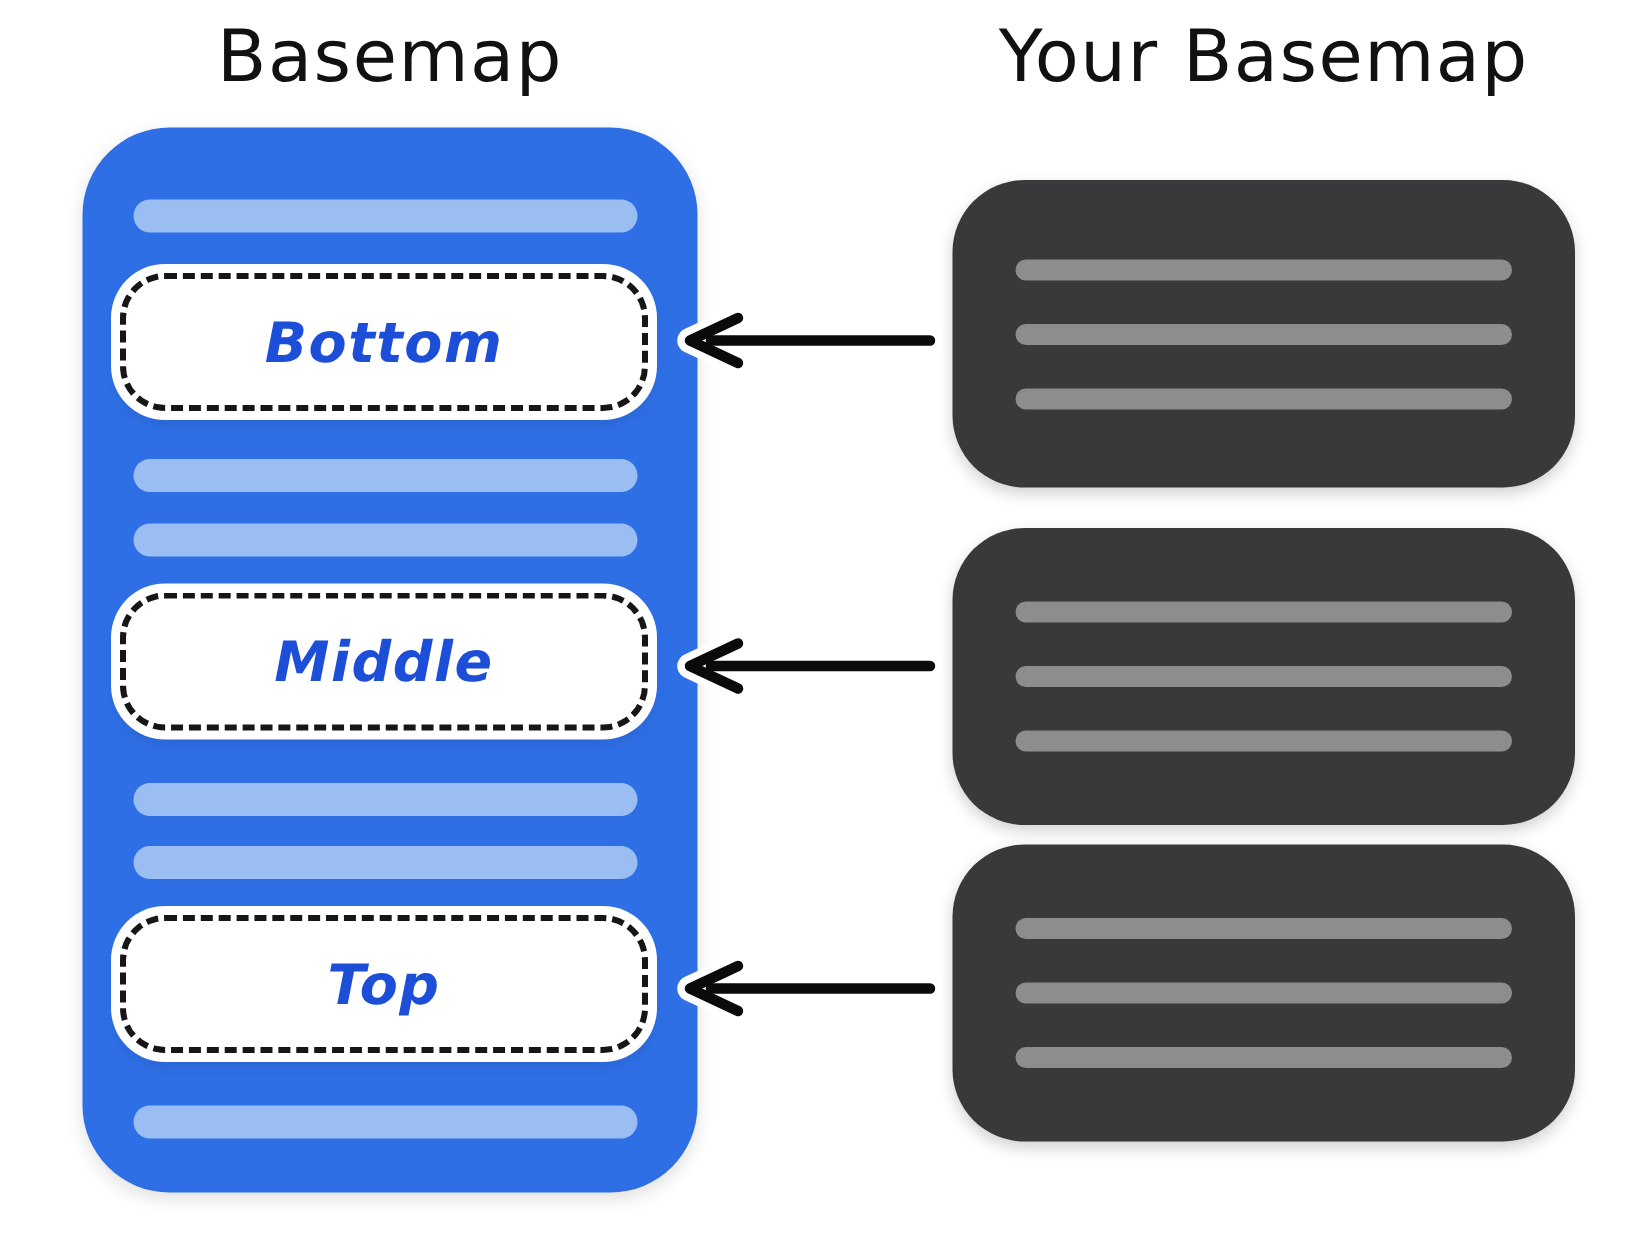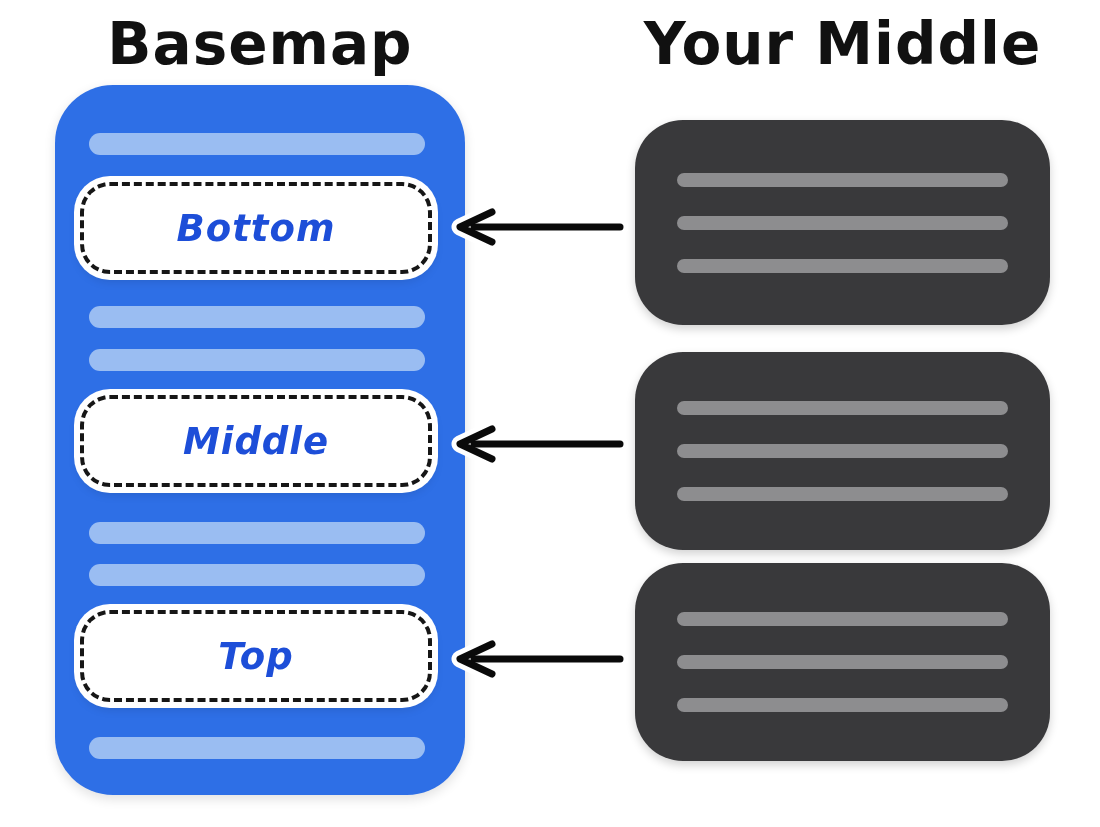--- a/index.html
+++ b/index.html
@@ -18,22 +18,22 @@
     width:1100px;height:827px;
     background:#ffffff;
     overflow:hidden;
   }
 
   
   .title{
     position:absolute;
     top:10px;
     text-align:center;
-    font-size:58px;
-    font-weight:700;
+    font-size:48px;
+    font-weight:400;
     letter-spacing:1px;
     color:var(--text);
   }
   .title.basemap{left:55px;width:410px;}
   .title.layers{left:635px;width:415px;}
 
   
   .basemap-panel{
     position:absolute;
     left:55px;top:85px;
@@ -108,21 +108,21 @@
   .arrow.a2{top:422px;}
   .arrow.a3{top:637px;}
   .arrow svg{display:block;}
 </style>
 </head>
 <body>
 
 <div class="canvas">
 
   <div class="title basemap">Basemap</div>
-  <div class="title layers">Your Middle</div>
+  <div class="title layers">Your Basemap</div>
 
   <div class="basemap-panel">
     <div class="bm-bar b1"></div>
 
     <div class="slot bottom">
       <span class="slot-label">Bottom</span>
     </div>
 
     <div class="bm-bar b2"></div>
     <div class="bm-bar b3"></div>

